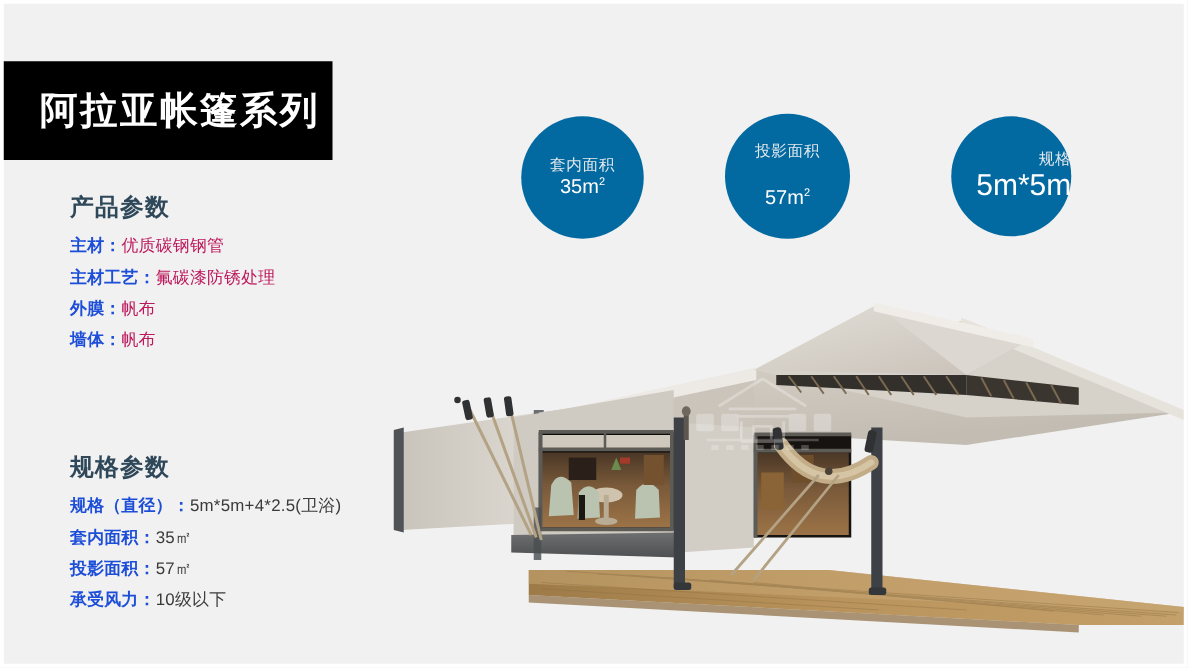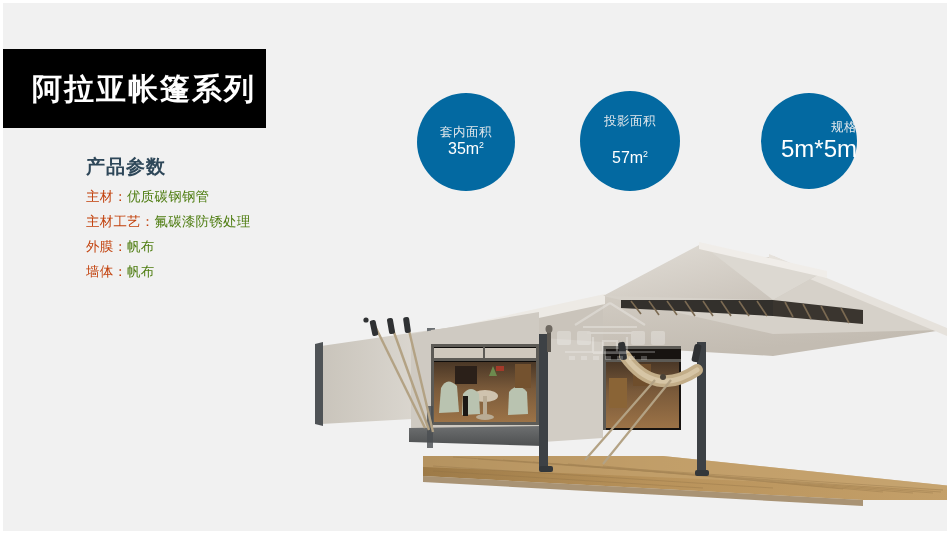--- a/index.html
+++ b/index.html
@@ -49,31 +49,31 @@
     line-height:1.3;
   }
   .param-list{list-style:none;margin:0;padding:0;}
   .param-row{
     margin:0 0 3px 53px;
     font-size:13.5px;
     line-height:22px;
     white-space:nowrap;
   }
   .param-label{
-    color:#c2410c;
-    font-weight:normal;
+    color:#1d4ed8;
+    font-weight:bold;
     letter-spacing:.2px;
   }
   .param-value{
-    color:#4d7c0f;
+    color:#be185d;
     letter-spacing:.2px;
   }
   .param-value.dark{color:#3a3a3a;}
 
-  #product-params{top:152px;padding-left:30px;}
+  #product-params{top:152px;}
   #spec-params{top:360px;}
   #spec-params .param-row{font-size:13.5px;}
 
   
   #stat-circles{
     position:absolute;
     left:414px;top:88px;
     width:460px;height:104px;
   }
   .stat-circle{
@@ -145,20 +145,37 @@
       </li>
       <li class="param-row">
         <span class="param-label">外膜：</span><span class="param-value">帆布</span>
       </li>
       <li class="param-row">
         <span class="param-label">墙体：</span><span class="param-value">帆布</span>
       </li>
     </ul>
   </div>
 
+  <div class="section" id="spec-params">
+    <div class="section-heading">规格参数</div>
+    <ul class="param-list">
+      <li class="param-row">
+        <span class="param-label">规格（直径）：</span><span class="param-value dark">5m*5m+4*2.5(卫浴)</span>
+      </li>
+      <li class="param-row">
+        <span class="param-label">套内面积：</span><span class="param-value dark">35㎡</span>
+      </li>
+      <li class="param-row">
+        <span class="param-label">投影面积：</span><span class="param-value dark">57㎡</span>
+      </li>
+      <li class="param-row">
+        <span class="param-label">承受风力：</span><span class="param-value dark">10级以下</span>
+      </li>
+    </ul>
+  </div>
 
   <div id="stat-circles">
 
     <div class="stat-circle c1">
       <span class="stat-label">套内面积</span>
       <span class="stat-value"><span>35m</span><span class="sup">2</span></span>
     </div>
 
     <div class="stat-circle c2">
       <span class="stat-label">投影面积</span>

